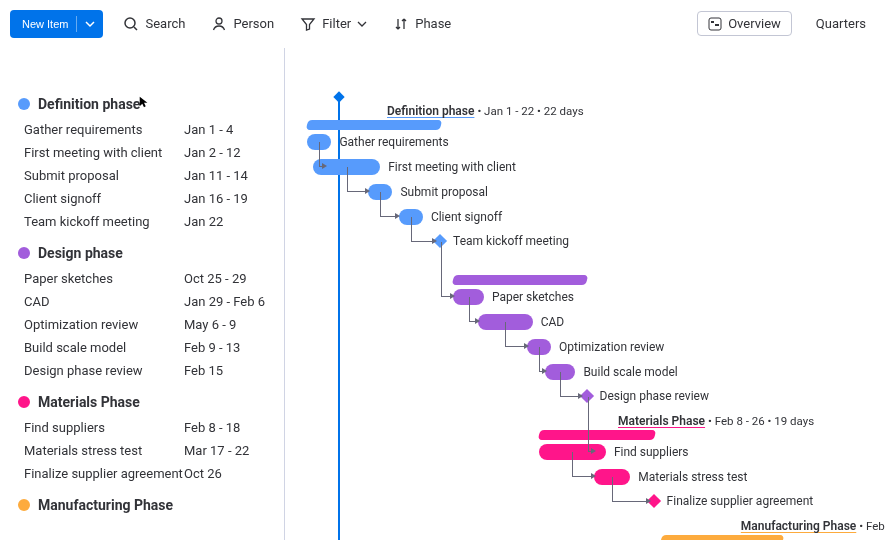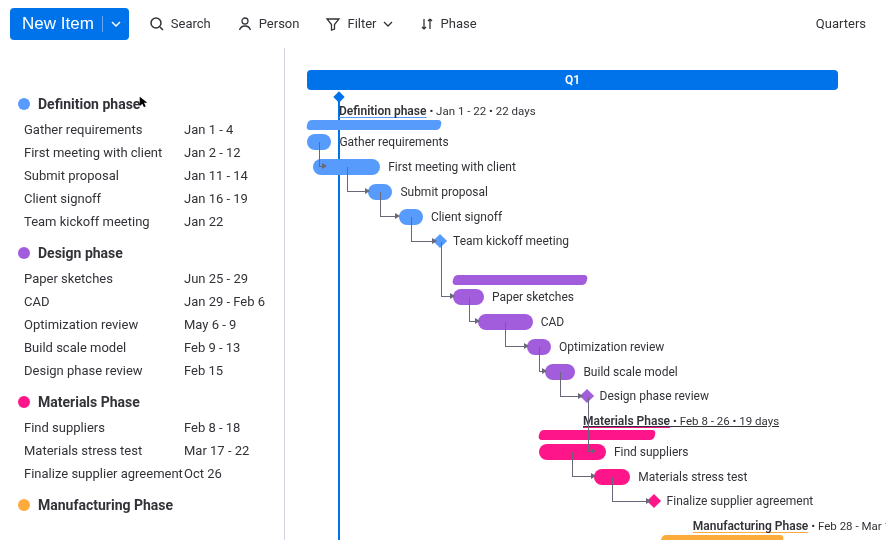--- a/index.html
+++ b/index.html
@@ -1,20 +1,20 @@
 <!DOCTYPE html>
 <html><head>
 <meta charset="utf-8">
 <style>
   * { box-sizing: border-box; margin: 0; padding: 0; }
   body { font-family: -apple-system, BlinkMacSystemFont, "Segoe UI", Roboto, Arial, sans-serif; font-size: 13px; color: #323338; width: 886px; height: 540px; overflow: hidden; background: #fff; }
   
   
   .toolbar { height: 48px; display: flex; align-items: center; padding: 0 10px; gap: 14px; border-bottom: 1px solid transparent; }
-  .new-item-btn { background: #0073ea; color: #fff; border: none; border-radius: 4px; padding: 6px 8px 6px 12px; font-size: 17px; display: flex; align-items: center; gap: 6px; cursor: pointer; }
+  .new-item-btn { background: #0073ea; color: #fff; border: none; border-radius: 4px; padding: 6px 8px 6px 12px; font-size: 11px; display: flex; align-items: center; gap: 6px; cursor: pointer; }
   .new-item-btn .sep { width:1px; height:16px; background: rgba(255,255,255,0.4); margin: 0 2px;}
   .tb-btn { display: flex; align-items: center; gap: 6px; cursor: pointer; color: #323338; padding: 4px 6px; }
   .tb-btn svg { flex: none; }
   .toolbar .spacer { flex: 1; }
   .overview-btn { border:1px solid #c3c6d4; border-radius:4px; padding:4px 10px; display:flex; align-items:center; gap:6px; cursor:pointer;}
   .quarters-btn { padding:4px 10px; cursor:pointer; }
   
   
   .main { display:flex; height: calc(540px - 48px); }
   .left-pane { width: 285px; border-right:1px solid #d0d4e4; overflow:hidden; position:relative; padding-top:36px;}
@@ -26,21 +26,21 @@
   .task-row { display:flex; padding:4px 10px 4px 24px; font-size:13px; color:#323338;}
   .task-row .name { flex:1; }
   .task-row .date { width:90px; }
   
   
   .q-header { position:absolute; top:22px; left:22px; right:48px; height:20px; background:#0073ea; color:#fff; font-size:12px; font-weight:600; display:flex; align-items:center; justify-content:center; border-radius:4px;}
   .gantt-area { position:absolute; top:48px; left:0; right:0; bottom:0; }
   .today-line { position:absolute; top:0; bottom:0; width:2px; background:#0073ea;}
   .today-line::before{content:""; position:absolute; top:-3px; left:-3px; width:8px;height:8px;background:#0073ea; transform:rotate(45deg);}
   
-  .ph-head { position:absolute; font-size:12px; white-space:nowrap;}
+  .ph-head { position:absolute; font-size:12px; white-space:nowrap;margin-left:48px;}
   .ph-head .title{ font-weight:600; text-decoration: underline; text-underline-offset:2px;}
   .ph-head .meta{ font-size:11.5px;}
   .ph-wrap{ position:absolute; display:flex; align-items:center; gap:6px;}
   .ph-wrap .bar{ border-radius:4px; transform:skewX(-14deg);}
   
   .row{ position:absolute; display:flex; align-items:center; gap:8px;}
   .bar{ height:16px; border-radius:8px;}
   .dot{ width:10px; height:10px; transform: rotate(45deg);}
   .row .lbl{ font-size:12px; white-space:nowrap; }
   
@@ -84,20 +84,28 @@
         <path d="M1 3l4 4 4-4" stroke="#323338" stroke-width="1.3" fill="none"></path>
       </svg>
   </div>
   <div class="tb-btn">
     <svg width="16" height="16" viewBox="0 0 16 16">
         <path d="M5 3v10M5 13l-2-2M5 13l2-2 M11 13V3M11 3l-2 2M11 3l2 2" stroke="#323338" stroke-width="1.3" fill="none"></path>
       </svg>
     <span>Phase</span>
   </div>
   <div class="spacer"></div>
+  <div class="overview-btn">
+    <svg width="14" height="14" viewBox="0 0 14 14">
+        <rect x="1" y="1" width="12" height="12" rx="2" stroke="#323338" fill="none"></rect>
+        <rect x="3" y="4" width="3" height="2" fill="#323338"></rect>
+        <rect x="7" y="7" width="4" height="2" fill="#323338"></rect>
+      </svg>
+    <span>Overview</span>
+  </div>
   <div class="quarters-btn">
     <span>Quarters</span>
   </div>
 </div>
 
 <div class="main">
   <div class="left-pane">
     <svg class="cursor" style="left:138px; top:48px;" width="12" height="14" viewBox="0 0 12 14">
         <path d="M1 1l0 11 3-3 2 4 2-1-2-4 4 0z" fill="#000"></path>
       </svg>
@@ -125,21 +133,21 @@
         <div class="task-row">
           <span class="name">Team kickoff meeting</span>
           <span class="date">Jan 22</span>
         </div>
         <div class="group-header">
           <span class="dot" style="background:#a25ddc"></span>
           <span>Design phase</span>
         </div>
         <div class="task-row">
           <span class="name">Paper sketches</span>
-          <span class="date">Jun 25 - 29</span>
+          <span class="date">Oct 25 - 29</span>
         </div>
         <div class="task-row">
           <span class="name">CAD</span>
           <span class="date">Jan 29 - Feb 6</span>
         </div>
         <div class="task-row">
           <span class="name">Optimization review</span>
           <span class="date">May 6 - 9</span>
         </div>
         <div class="task-row">
@@ -167,23 +175,20 @@
           <span class="date">Oct 26</span>
         </div>
         <div class="group-header">
           <span class="dot" style="background:#fdab3d"></span>
           <span>Manufacturing Phase</span>
         </div>
       </div>
   </div>
 
   <div class="right-pane">
-    <div class="q-header">
-        <span>Q1</span>
-      </div>
     <div class="gantt-area" id="gantt">
         <div class="today-line" style="left: 52.5px;"></div>
         <div class="ph-head" style="top: 8px; left: 54px;"><span class="title" style="text-decoration-color:#579bfc">Definition phase</span>
     <span class="meta"> • Jan 1 - 22 • 22 days</span></div>
         <div class="ph-wrap" style="top: 24px; left: 22px;">
           <div class="bar" style="height:10px;width:134.2px;background:#579bfc"></div>
         </div>
         <div class="row" style="top: 38px; left: 22px;">
           <div class="bar" style="width:24.4px;background:#579bfc"></div>
           <span class="lbl">Gather requirements</span>
@@ -229,21 +234,21 @@
         <div class="row" style="top: 268px; left: 259.9px;">
           <div class="bar" style="width:30.5px;background:#a25ddc"></div>
           <span class="lbl">Build scale model</span>
         </div>
         <div class="conn" style="left: 253.8px; top: 251px; width: 4.1px; height: 25px;"></div>
         <div class="row" style="top: 293px; left: 296.5px;">
           <div class="dot" style="background:#a25ddc"></div>
           <span class="lbl">Design phase review</span>
         </div>
         <div class="conn" style="left: 275.15px; top: 276px; width: 19.35px; height: 25px;"></div>
-        <div class="ph-head" style="top: 318px; left: 298px; text-decoration: underline;"><span class="title" style="text-decoration-color:#ff158a">Materials Phase</span>
+        <div class="ph-head" style="top: 318px; left: 285px;"><span class="title" style="text-decoration-color:#ff158a">Materials Phase</span>
     <span class="meta"> • Feb 8 - 26 • 19 days</span></div>
         <div class="ph-wrap" style="top: 334px; left: 253.8px;">
           <div class="bar" style="height:10px;width:115.89999999999999px;background:#ff158a"></div>
         </div>
         <div class="row" style="top: 348px; left: 253.8px;">
           <div class="bar" style="width:67.1px;background:#ff158a"></div>
           <span class="lbl">Find suppliers</span>
         </div>
         <div class="conn" style="left: 302.5px; top: 301px; width: 4px; height: 55px;"></div>
         <div class="row" style="top: 373px; left: 308.7px;">

